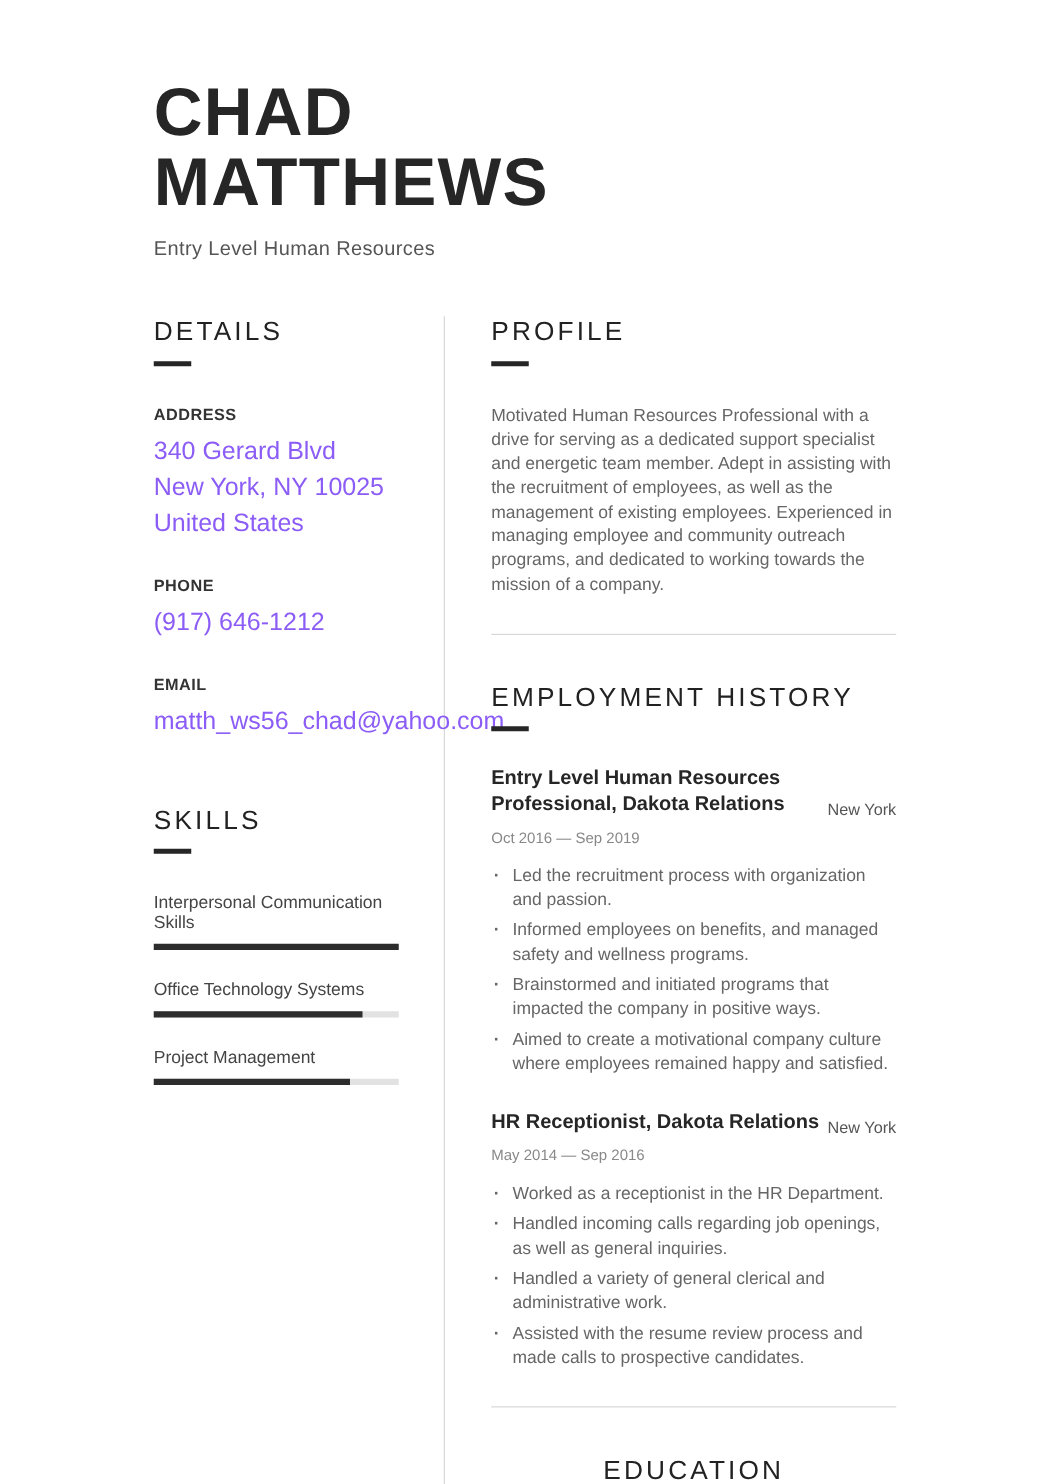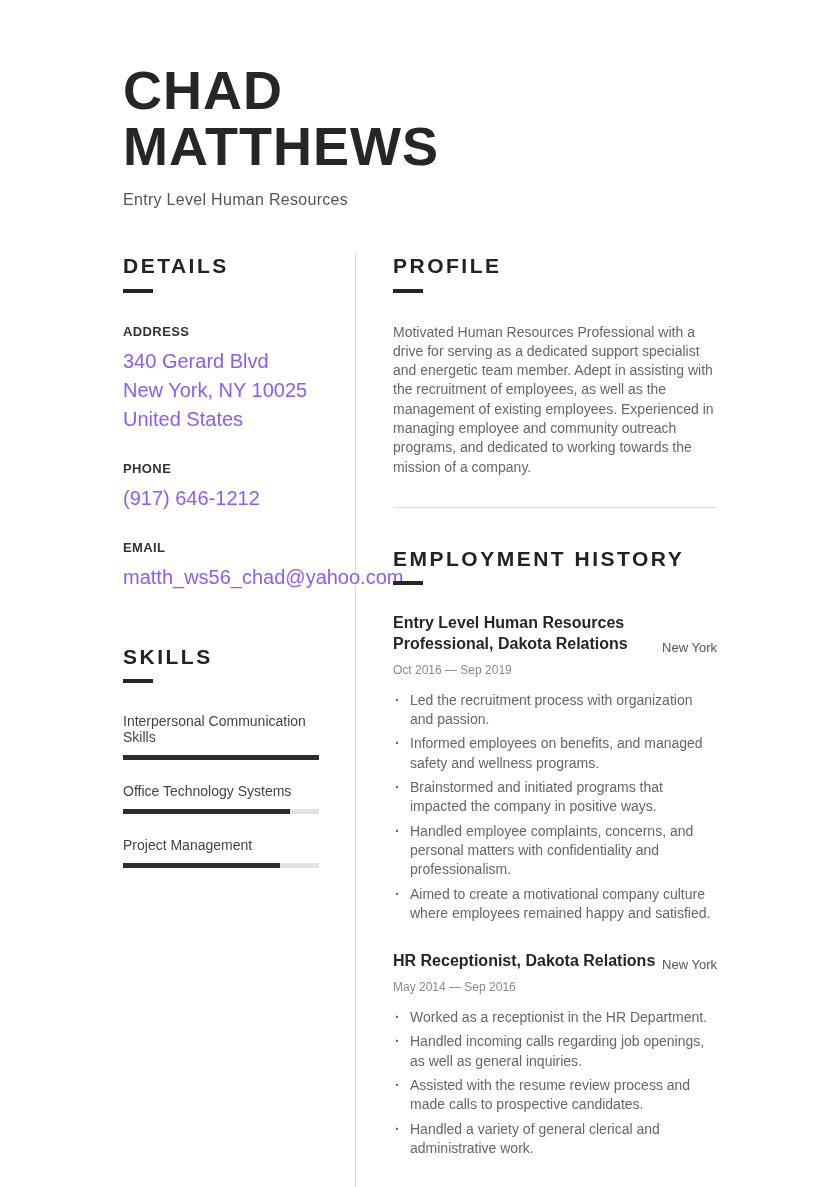--- a/index.html
+++ b/index.html
@@ -41,21 +41,21 @@
     border-right: 1px solid #d9d9d9;
     padding-bottom: 42px;
   }
   .col-right {
     flex: 1;
     padding-left: 37px;
     padding-bottom: 42px;
   }
   .section-heading {
     font-size: 21px;
-    font-weight: 700;
+    font-weight: 400;
     letter-spacing: 2.5px;
     color: #222222;
     line-height: 1.2;
   }
   .heading-bar {
     width: 30px;
     height: 4px;
     background: #262626;
     margin-top: 10px;
   }
@@ -235,36 +235,35 @@
         <article class="job">
           <div class="job-header">
             <h3 class="job-title">Entry Level Human Resources Professional, Dakota Relations</h3>
             <span class="job-location">New York</span>
           </div>
           <div class="job-dates">Oct 2016 — Sep 2019</div>
           <ul class="job-bullets">
             <li>Led the recruitment process with organization and passion.</li>
             <li>Informed employees on benefits, and managed safety and wellness programs.</li>
             <li>Brainstormed and initiated programs that impacted the company in positive ways.</li>
-            <li>Handled employee complaints, concerns, and personal matters with confidentiality and professionalism.</li>
             <li>Aimed to create a motivational company culture where employees remained happy and satisfied.</li>
           </ul>
         </article>
 
         <article class="job">
           <div class="job-header">
             <h3 class="job-title">HR Receptionist, Dakota Relations</h3>
             <span class="job-location">New York</span>
           </div>
           <div class="job-dates">May 2014 — Sep 2016</div>
           <ul class="job-bullets">
             <li>Worked as a receptionist in the HR Department.</li>
             <li>Handled incoming calls regarding job openings, as well as general inquiries.</li>
+            <li>Handled a variety of general clerical and administrative work.</li>
             <li>Assisted with the resume review process and made calls to prospective candidates.</li>
-            <li>Handled a variety of general clerical and administrative work.</li>
           </ul>
         </article>
       </section>
 
       <div class="section-divider"></div>
 
       <section class="education-section">
         <h2 class="section-heading">EDUCATION</h2>
         <div class="heading-bar"></div>
       </section>

